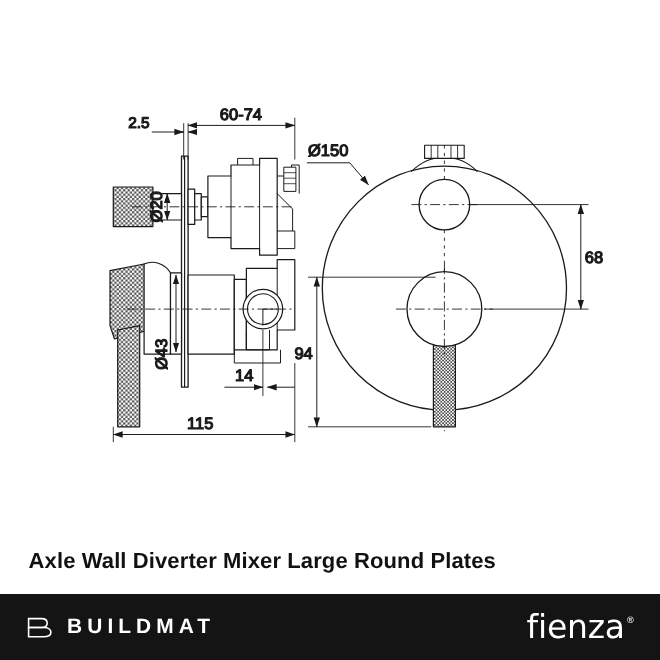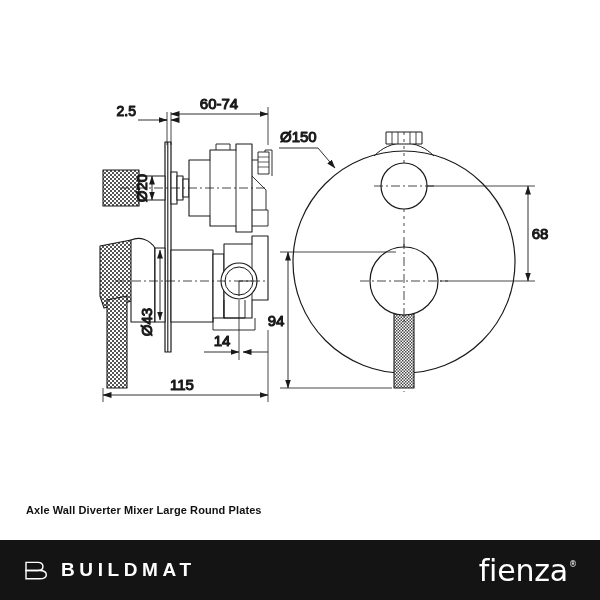--- a/index.html
+++ b/index.html
@@ -36,21 +36,21 @@
     left: 0;
     top: 480px;
     width: 600px;
     height: 60px;
     background: #ffffff;
     display: flex;
     align-items: center;
   }
   #product-title {
     padding-left: 26px;
-    font-size: 11px;
+    font-size: 20px;
     font-weight: bold;
     color: #111111;
     letter-spacing: 0.1px;
     font-family: "Liberation Sans", sans-serif;
   }
   #footer-bar {
     position: absolute;
     left: 0;
     top: 540px;
     width: 600px;

